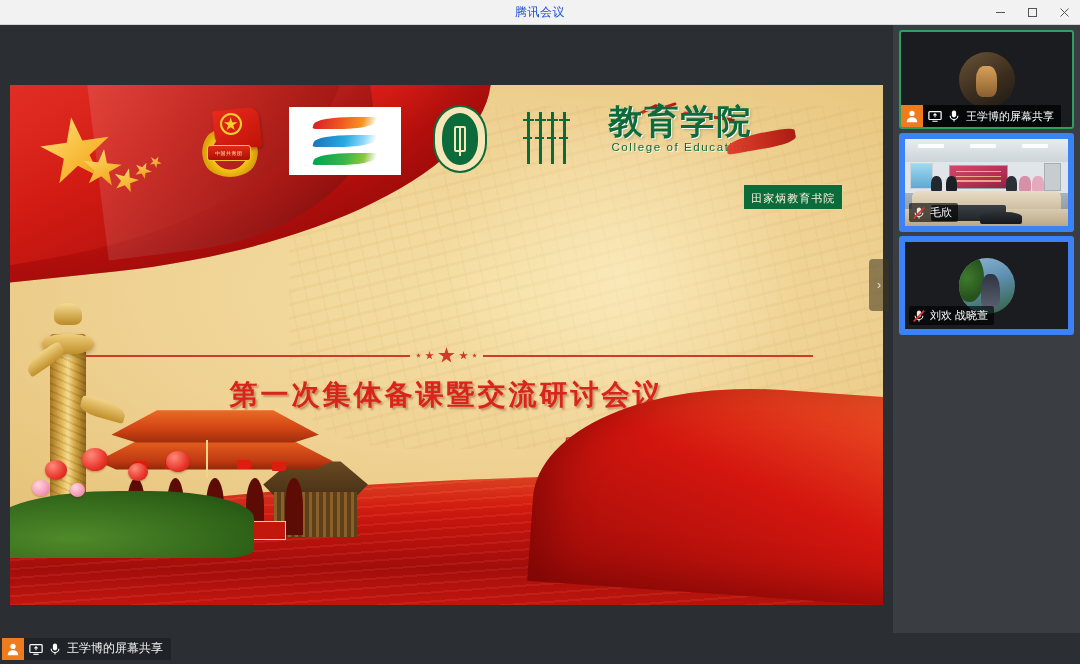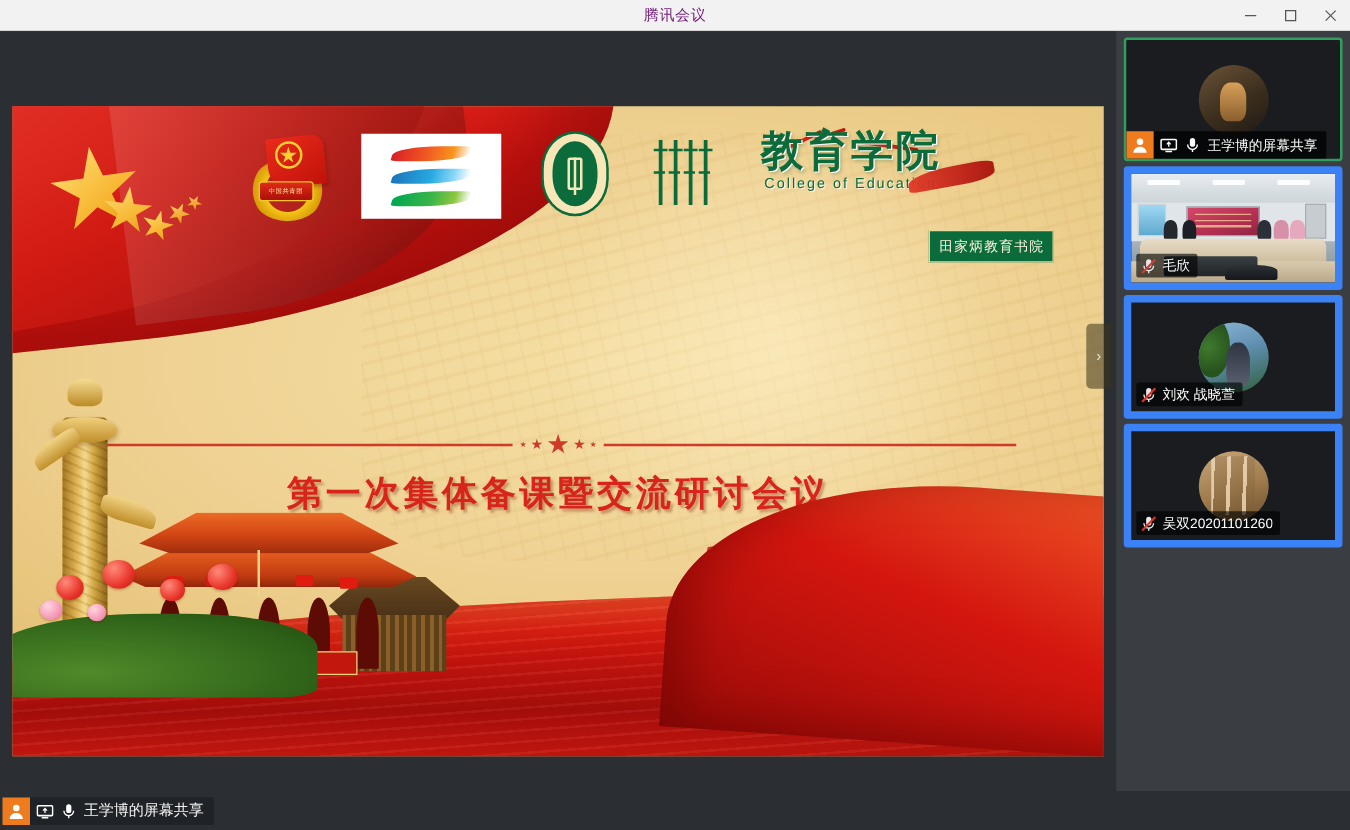--- a/index.html
+++ b/index.html
@@ -9,21 +9,21 @@
     background:#2b2e33;
   }
 
   
   .titlebar{
     position:absolute; left:0; top:0; width:1080px; height:25px;
     background:#f2f2f2; border-bottom:1px solid #d4d4d4;
     display:flex; align-items:center; justify-content:center;
   }
   .titlebar .ttl{
-    font-size:12px; color:#701a75; letter-spacing:.5px;
+    font-size:12px; color:#1d4ed8; letter-spacing:.5px;
   }
   .wctrls{
     position:absolute; right:0; top:0; height:25px; display:flex;
   }
   .wbtn{
     width:32px; height:25px; display:flex; align-items:center; justify-content:center;
     color:#555; font-size:12px; line-height:1;
   }
   .wbtn svg{ display:block; }
 
@@ -773,32 +773,20 @@
           <rect x="5.6" y="1.6" width="4.8" height="8" rx="2.4" fill="#e8e8e8"></rect>
           <path d="M3.6 7.6a4.4 4.4 0 0 0 8.8 0" fill="none" stroke="#e8e8e8" stroke-width="1.3"></path>
           <path d="M8 12v2.4" stroke="#e8e8e8" stroke-width="1.3"></path>
           <line x1="2" y1="14.2" x2="14" y2="1.8" stroke="#e2352a" stroke-width="1.9"></line>
         </svg>
         <span class="nm">刘欢 战晓萱</span>
       </div>
     </div>
 
 
-    <div class="tile">
-      <div class="avatar av-d"></div>
-      <div class="nameplate">
-        <svg class="ico" viewBox="0 0 16 16">
-          <rect x="5.6" y="1.6" width="4.8" height="8" rx="2.4" fill="#e8e8e8"></rect>
-          <path d="M3.6 7.6a4.4 4.4 0 0 0 8.8 0" fill="none" stroke="#e8e8e8" stroke-width="1.3"></path>
-          <path d="M8 12v2.4" stroke="#e8e8e8" stroke-width="1.3"></path>
-          <line x1="2" y1="14.2" x2="14" y2="1.8" stroke="#e2352a" stroke-width="1.9"></line>
-        </svg>
-        <span class="nm">吴双20201101260</span>
-      </div>
-    </div>
   </div>
 
   <div class="statusbar">
     <div class="shareChip">
       <div class="hb">
         <svg class="ico" viewBox="0 0 16 16">
           <circle cx="8" cy="5" r="3" fill="#fff"></circle>
           <path d="M2 15c0-3.3 2.7-5.5 6-5.5S14 11.7 14 15z" fill="#fff"></path>
         </svg>
       </div>

